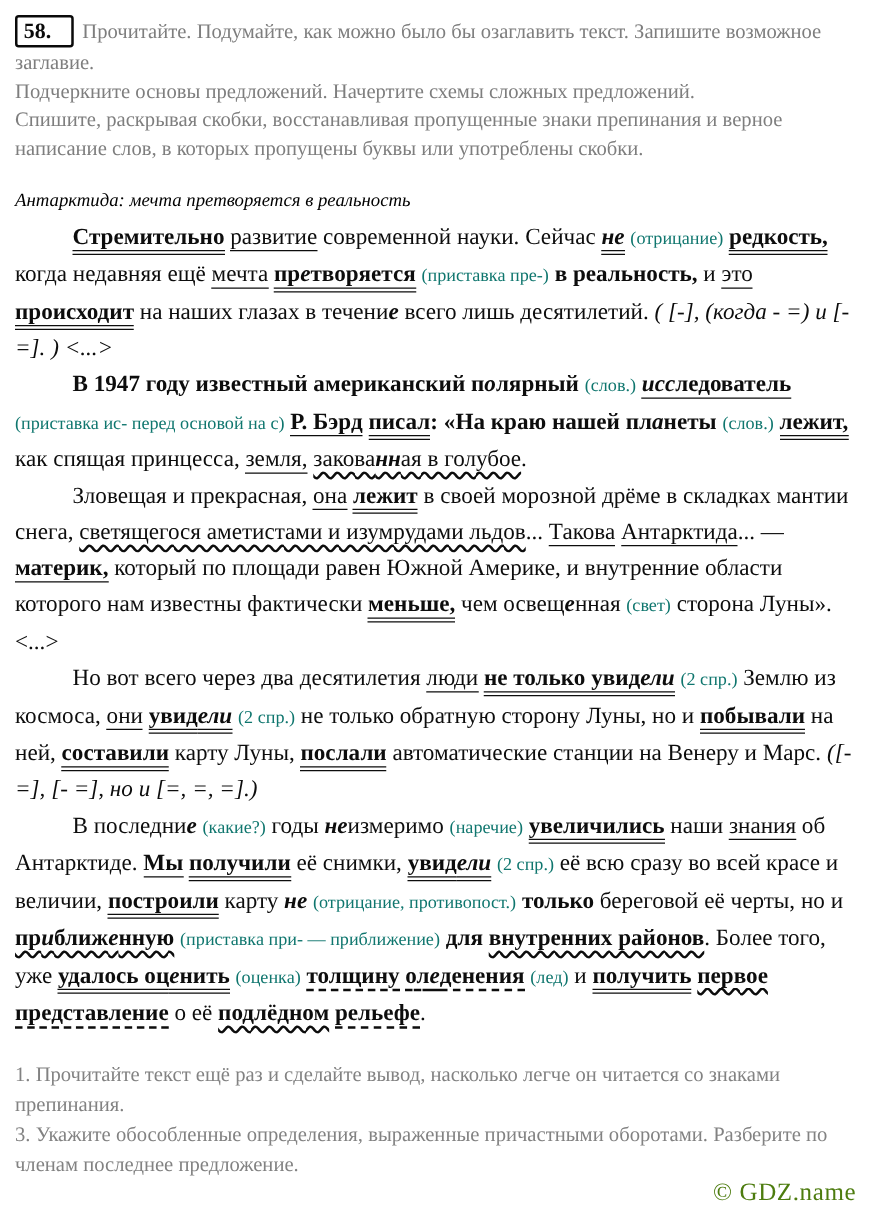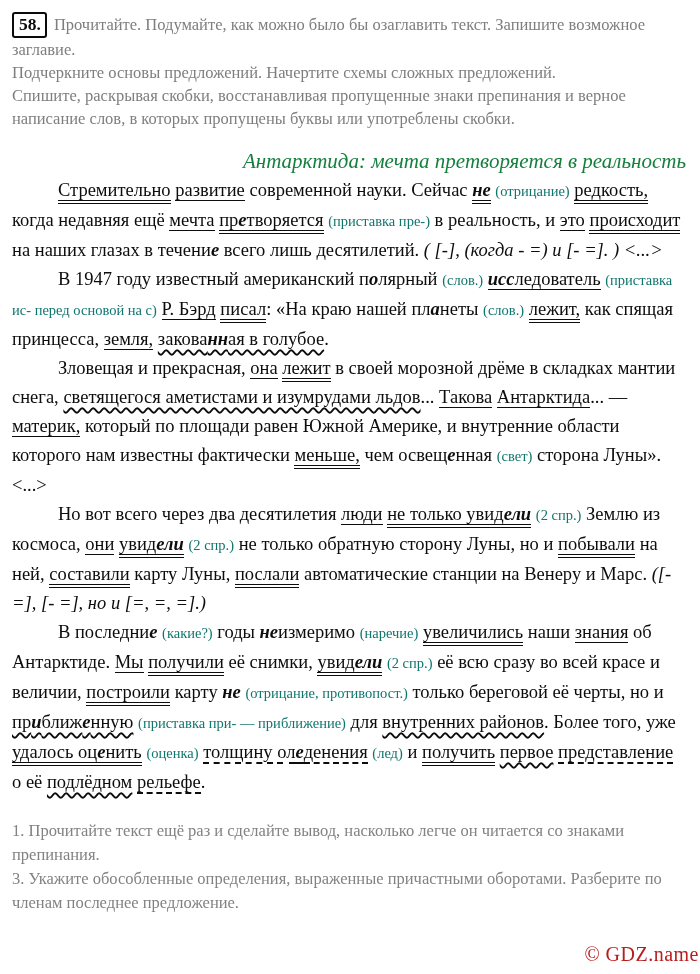--- a/index.html
+++ b/index.html
@@ -13,63 +13,63 @@
     font-family:"Liberation Serif","DejaVu Serif",serif;
     color:#0d0d0d;
   }
   
   .task-header{color:#7e7e7e;font-size:16.5px;line-height:23px;}
   .task-header p{margin:0;}
   .num-box{
     display:inline-block;
     border:2.5px solid #0a0a0a;
     border-radius:3px;
-    padding:0 4px 1px 5px;
+    padding:0 16px 1px 5px;
     margin-right:7px;
     font-weight:bold;
     font-size:17.5px;
     line-height:21px;
     color:#0a0a0a;
     background:#fff;
   }
   
   .solution{margin-top:16px;}
   .text-title{
     margin:0;
-    text-align:right;
+    text-align:left;
     font-style:italic;
-    font-size:21px;
+    font-size:15px;
     line-height:30px;
-    color:#15803d;
+    color:#000000;
   }
   .par{
     margin:0;
     font-size:18.5px;
     line-height:29px;
     text-indent:46px;
     color:#0d0d0d;
   }
   .author{margin:0;font-size:18.5px;line-height:29px;}
   
-  .b{font-weight:normal;}
+  .b{font-weight:bold;}
   .i{font-style:italic;}
   .bi{font-weight:bold;font-style:italic;}
   .u1{border-bottom:1.5px solid currentColor;}
   .u2{border-bottom:4px double currentColor;}
   .ud{border-bottom:2px dashed currentColor;}
   .uw{text-decoration:underline;text-decoration-style:wavy;text-decoration-thickness:1.5px;text-underline-offset:4px;}
   .g{color:#0f766e;font-size:14.5px;}
   
   .questions{margin-top:22px;color:#828282;font-size:16.5px;line-height:24px;}
   .questions p{margin:0;}
   .copyright{
     position:absolute;
-    right:1px;bottom:8px;
+    right:15px;bottom:8px;
     font-size:20px;
-    color:#b91c1c;
+    color:#4d7c0f;
     letter-spacing:0.5px;
     background:#fff;
     padding-left:6px;
   }
 </style>
 </head>
 <body>
 
 <div class="page">
 

